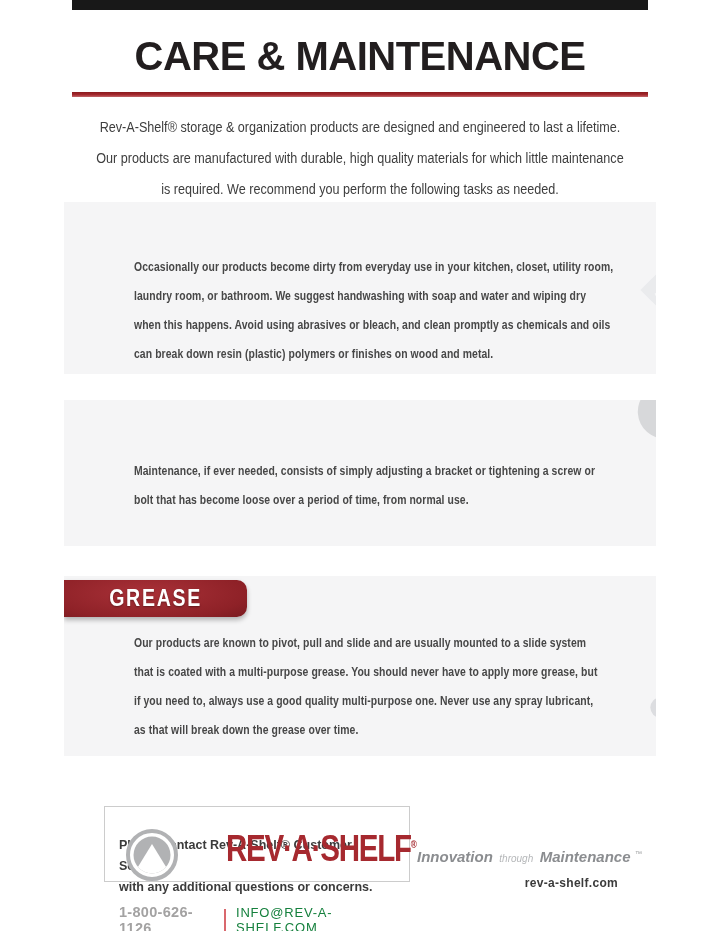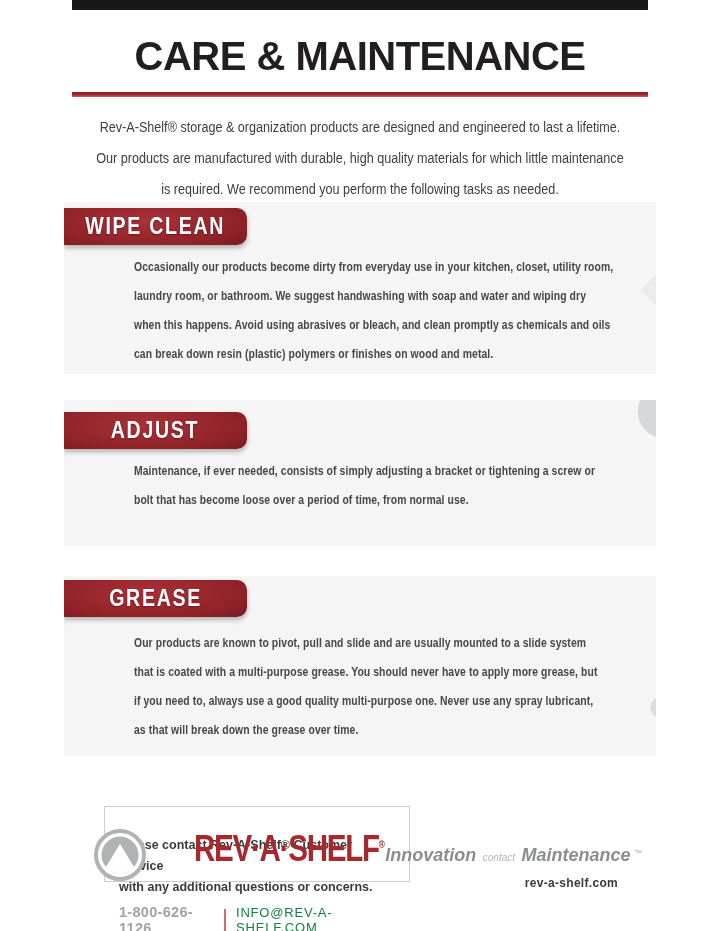--- a/index.html
+++ b/index.html
@@ -53,21 +53,21 @@
   .phone { color:#a3a2a2; font-size:14.5px; font-weight:700; letter-spacing:0.3px; }
   .contact-divider { width:2px; height:23px; background:#d9686d; margin:0 10px; }
   .email { color:#15803d; font-size:13px; font-weight:400; letter-spacing:0.8px; }
 
   .brand-logo { position:absolute; right:14px; top:828px; display:flex; gap:5px; align-items:flex-start; }
   .brand-col { display:flex; flex-direction:row; align-items:flex-end; }
   .wordmark { color:#a6292f; font-size:36px; font-weight:700; letter-spacing:-1.5px;
     transform:scaleX(0.82); transform-origin:100% 0; white-space:nowrap; line-height:34px; }
   .wordmark sup { font-size:10px; letter-spacing:0; }
   .tagline { margin-top:1px; white-space:nowrap; }
-  .tagline .tg-strong { font-style:italic; font-weight:700; font-size:18px; color:#8b8d90; }
+  .tagline .tg-strong { font-style:italic; font-weight:700; font-size:15px; color:#8b8d90; }
   .tagline .tg-light  { font-style:italic; font-weight:400; font-size:10px; color:#b5b7b9; margin:0 2px; }
   .tagline .tg-tm     { font-size:7px; color:#9a9c9e; vertical-align:super; }
 
   .website { position:absolute; right:38px; top:876px; color:#3b3b3b; font-size:12px; font-weight:700; letter-spacing:0.3px; }
 </style>
 </head>
 <body>
 
 <div class="page">
 
@@ -93,43 +93,37 @@
           <path d="M62,34 c-5,12 5,24 0,36 c-5,12 5,24 0,36 c-3,8 3,18 0,28"></path>
           <path d="M76,34 c-5,12 5,24 0,36 c-5,12 5,24 0,36 c-3,8 3,18 0,28"></path>
           <path d="M90,34 c-5,12 5,24 0,36 c-5,12 5,24 0,36 c-3,8 3,18 0,28"></path>
           <path d="M104,34 c-5,12 5,24 0,36 c-5,12 5,24 0,36 c-3,8 3,18 0,28"></path>
           <path d="M118,34 c-5,12 5,24 0,36 c-5,12 5,24 0,36 c-3,8 3,18 0,28"></path>
           <path d="M132,34 c-5,12 5,24 0,36 c-5,12 5,24 0,36 c-3,8 3,18 0,28"></path>
           <path d="M146,34 c-5,12 5,24 0,36 c-5,12 5,24 0,36 c-3,8 3,18 0,28"></path>
         </g>
       </g>
     </svg>
-    <div class="ribbon">
-      <span class="ribbon-label">WIPE CLEAN</span>
-    </div>
     <div class="body-text">Occasionally our products become dirty from everyday use in your kitchen, closet, utility room,
 laundry room, or bathroom. We suggest handwashing with soap and water and wiping dry
 when this happens. Avoid using abrasives or bleach, and clean promptly as chemicals and oils
 can break down resin (plastic) polymers or finishes on wood and metal.</div>
   </div>
 
   <div class="band band-2">
     <svg class="gfx gfx-wrench" width="190" height="154" viewBox="0 0 190 154">
       <g transform="translate(80,62) rotate(41)">
         <rect x="-58" y="-10" width="130" height="21" rx="5" fill="#d7d8da"></rect>
         <circle cx="-66" cy="-4" r="27" fill="#d7d8da"></circle>
         <circle cx="84" cy="12" r="24" fill="#d7d8da"></circle>
         <rect x="-84" y="-42" width="22" height="36" rx="4" fill="#f5f5f6" transform="rotate(14 -73 -24)"></rect>
         <circle cx="-63" cy="-9" r="9" fill="#f5f5f6"></circle>
         <circle cx="84" cy="12" r="11" fill="#f5f5f6"></circle>
       </g>
     </svg>
-    <div class="ribbon">
-      <span class="ribbon-label">ADJUST</span>
-    </div>
     <div class="body-text">Maintenance, if ever needed, consists of simply adjusting a bracket or tightening a screw or
 bolt that has become loose over a period of time, from normal use.</div>
   </div>
 
   <div class="band band-3">
     <svg class="gfx gfx-grease" width="190" height="176" viewBox="0 0 190 176">
       <g transform="translate(108,78) rotate(45)">
         <rect x="-34" y="-92" width="68" height="152" rx="9" fill="#e2e3e5"></rect>
         <rect x="14" y="-92" width="18" height="152" rx="8" fill="#d8d9db" opacity="0.75"></rect>
         <rect x="-34" y="-92" width="13" height="152" rx="6" fill="#ebeced"></rect>
@@ -172,21 +166,21 @@
           </clipPath>
         </defs>
       <circle cx="27" cy="27" r="24" fill="#ffffff" stroke="#b1b2b4" stroke-width="4"></circle>
       <circle cx="27" cy="27" r="18.5" fill="#b1b2b4"></circle>
       <polygon points="8,47 27,16 46,47" fill="#ffffff" clip-path="url(#lm)"></polygon>
     </svg>
     <div class="brand-col">
       <div class="wordmark"><span>REV·A·SHELF</span><sup>®</sup></div>
       <div class="tagline">
         <span class="tg-strong">Innovation</span>
-        <span class="tg-light">contact</span>
+        <span class="tg-light">through</span>
         <span class="tg-strong">Maintenance</span>
         <span class="tg-tm">™</span>
       </div>
     </div>
   </div>
 
   <div class="website">rev-a-shelf.com</div>
 
 </div>
 

